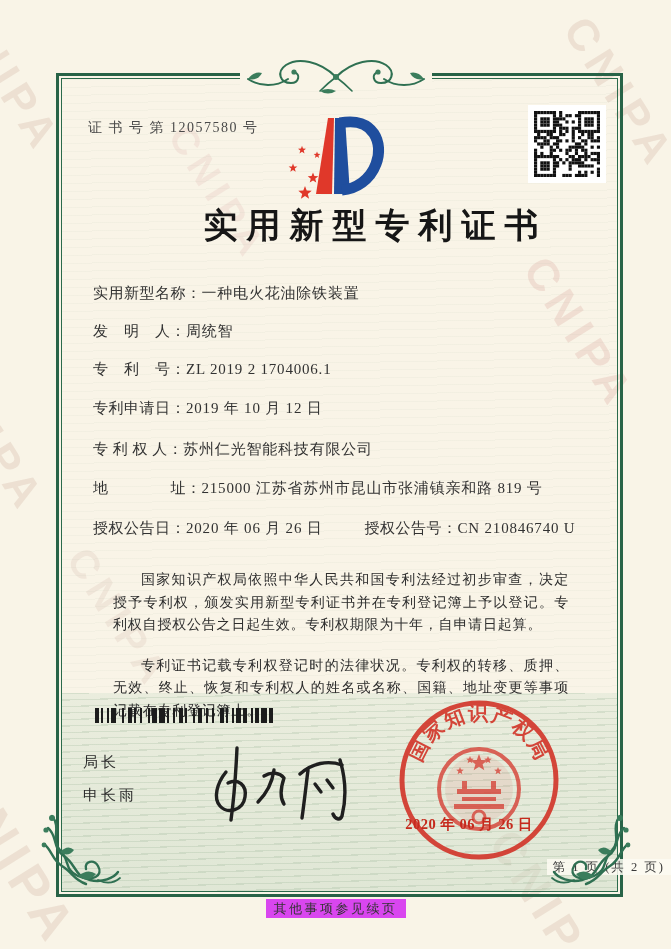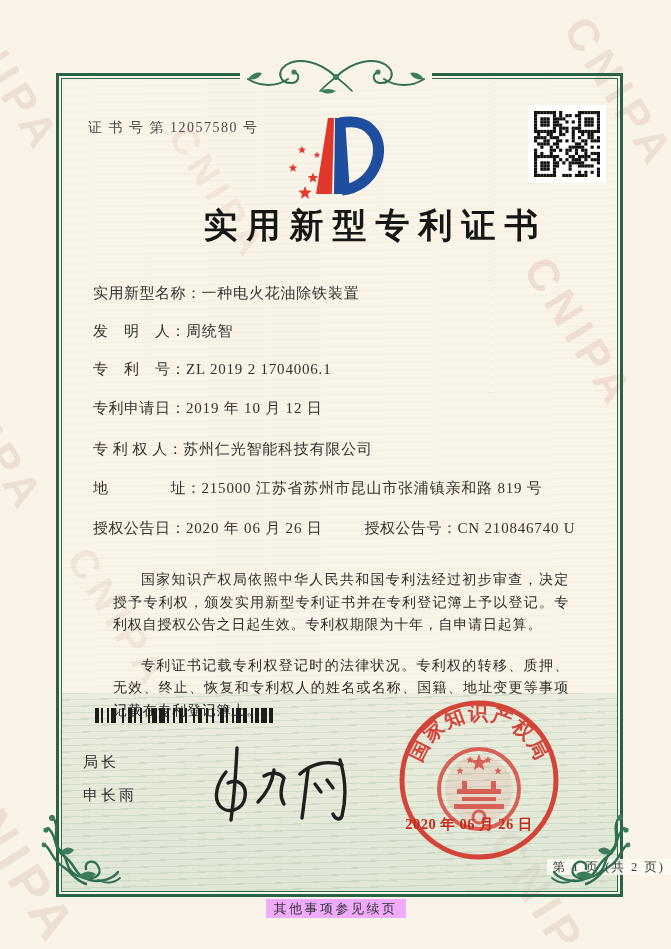--- a/index.html
+++ b/index.html
@@ -63,21 +63,21 @@
   }
   .page-info{
     left:0;top:859px;width:100%;text-align:right;font-size:12.5px;
     letter-spacing:2px;color:#3a3a3a;z-index:2;
   }
   .page-info span{background:rgba(253,250,242,0.85);padding:1px 6px;}
   .footer-note{
     left:0;top:900px;width:100%;text-align:center;font-size:13px;
     letter-spacing:2.5px;color:#333;z-index:2;
   }
-  .footer-note span{background:#f0abfc;padding:2px 8px;}
+  .footer-note span{background:#d946ef;padding:2px 8px;}
   .orn{z-index:3;}
   .orn-mask{left:240px;top:62px;width:192px;height:24px;background:#f9f4e7;z-index:2;}
   svg{display:block;}
 </style>
 </head>
 <body>
 
 <div class="wm" style="left:-18px;top:-8px;">CNIPA</div>
 <div class="wm" style="left:596px;top:8px;">CNIPA</div>
 <div class="wm pink" style="left:196px;top:118px;font-size:38px;color:rgba(228,196,188,0.30);">CNIPA</div>

